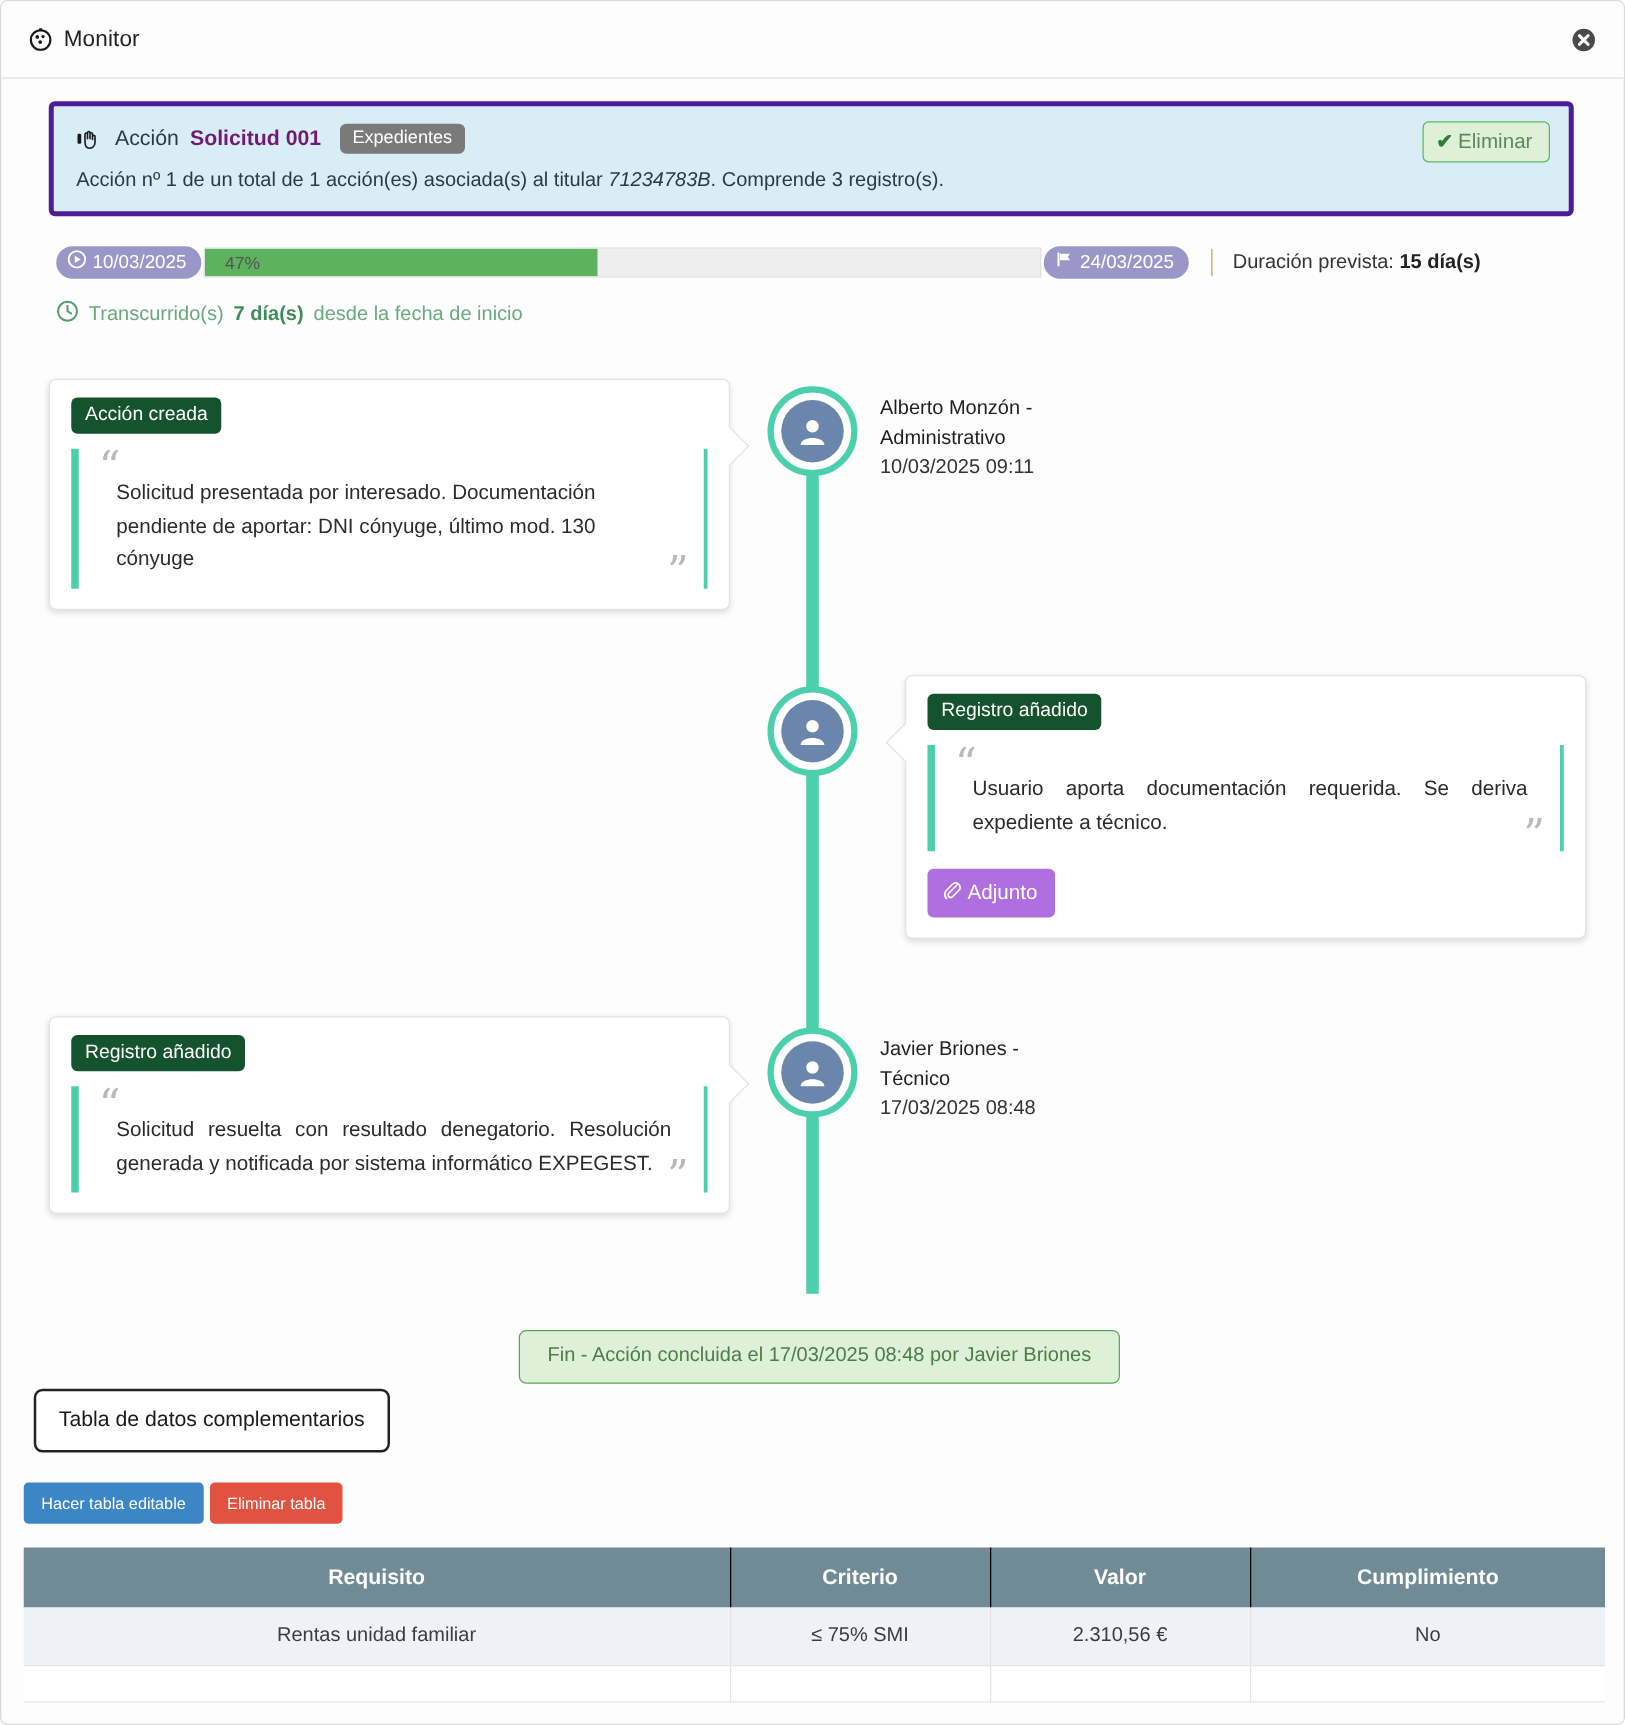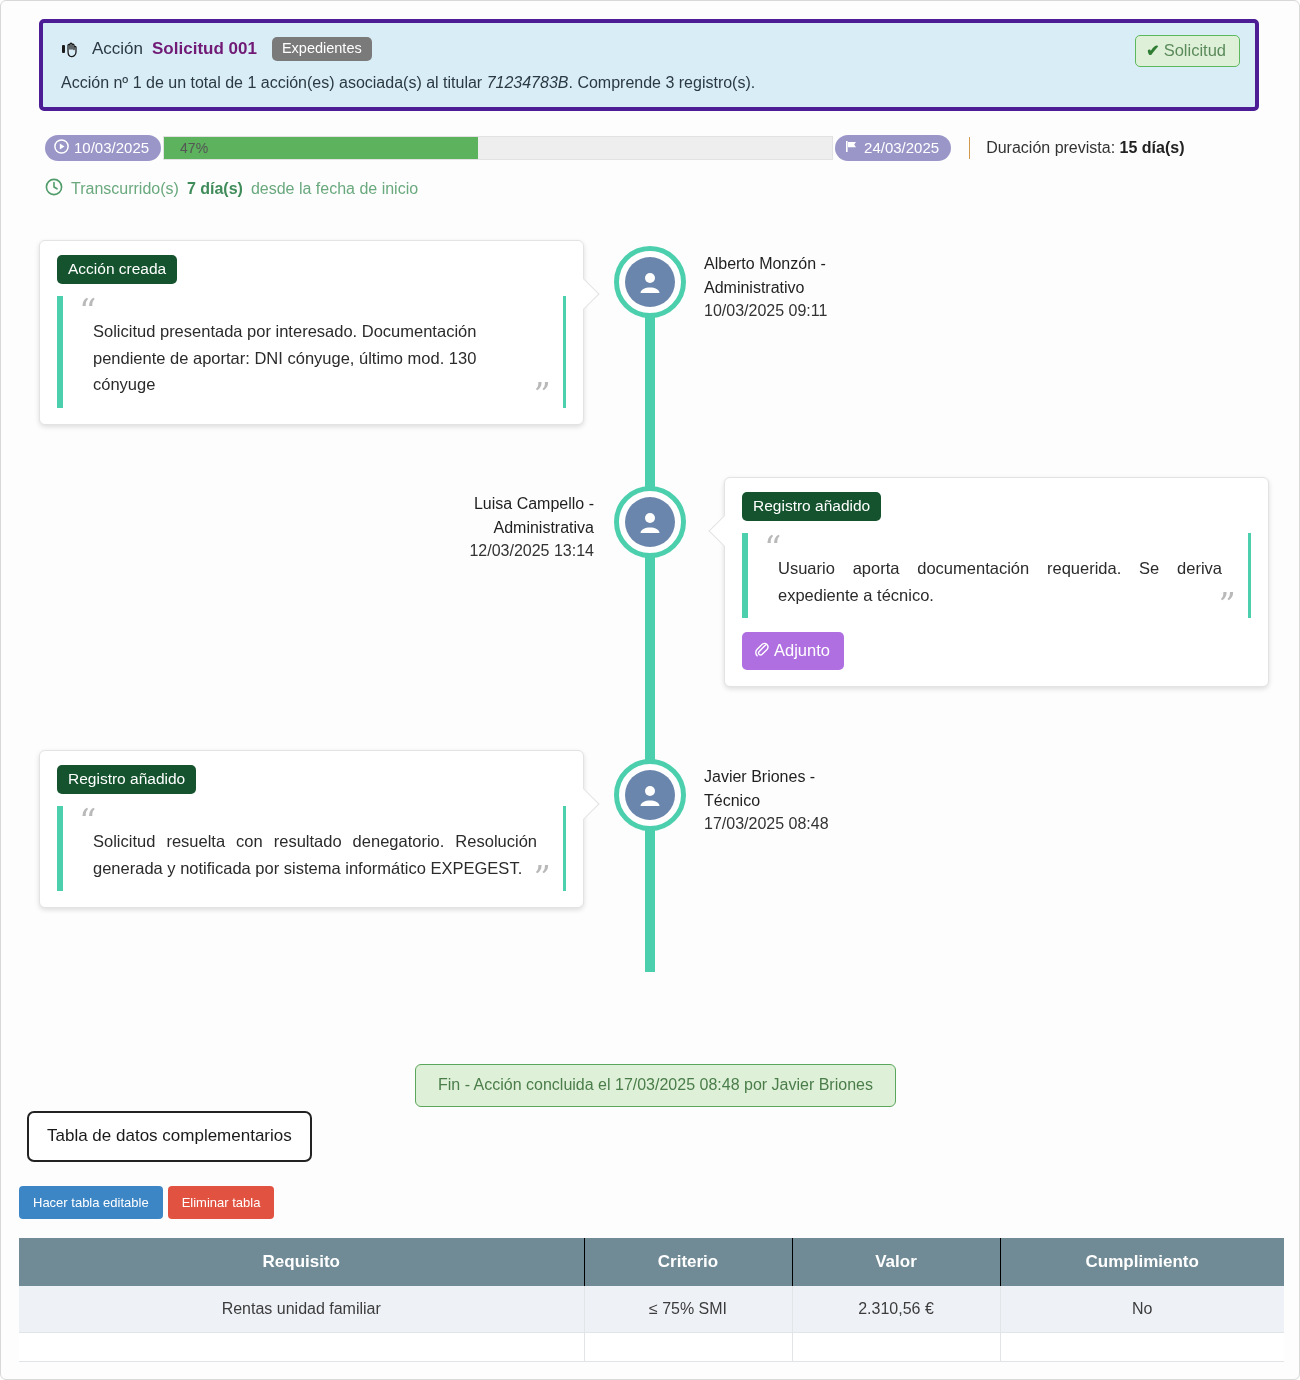--- a/index.html
+++ b/index.html
@@ -323,39 +323,59 @@
   }
   .data-table td:last-child { border-right: none; }
   .data-table tbody tr:nth-child(odd) td  { background: #eef2f7; }
   .data-table tbody tr:nth-child(even) td { background: #ffffff; }
 </style>
 </head>
 <body>
 
 <div class="page">
 
+  <div class="window-header">
+    <div class="window-title-wrap">
+      <span class="monitor-icon">
+        <svg width="19" height="19" viewBox="0 0 19 19">
+          <circle cx="9.5" cy="10" r="7.8" fill="none" stroke="#1a1a1a" stroke-width="1.7"></circle>
+          <circle cx="6.8" cy="7.5" r="1.5" fill="#1a1a1a"></circle>
+          <circle cx="11.4" cy="7.2" r="1.3" fill="#1a1a1a"></circle>
+          <circle cx="9.2" cy="11.6" r="1.5" fill="#1a1a1a"></circle>
+          <rect x="8.2" y="0.6" width="2.6" height="2.4" rx="0.6" fill="#1a1a1a"></rect>
+        </svg>
+      </span>
+      <span class="window-title">Monitor</span>
+    </div>
+    <span class="close-icon">
+      <svg width="20" height="20" viewBox="0 0 20 20">
+        <circle cx="10" cy="10" r="9" fill="#4a4a4a"></circle>
+        <path d="M6.5 6.5 L13.5 13.5 M13.5 6.5 L6.5 13.5" stroke="#ffffff" stroke-width="2.4" stroke-linecap="round"></path>
+      </svg>
+    </span>
+  </div>
 
   <div class="info-banner">
     <div class="banner-line1">
       <span class="hand-icon">
         <svg width="22" height="18" viewBox="0 0 22 18">
           <rect x="1" y="5" width="3" height="8" rx="1" fill="#1a1a1a"></rect>
           <path d="M7 11 L7 5.5 C7 4 9 4 9 5.5 L9 9 L9 4.3 C9 2.8 11 2.8 11 4.3 L11 9 L11 5.2 C11 3.8 13 3.8 13 5.2 L13 9.5 L13 7.2 C13 6 15 6 15 7.2 L15 12 C15 15 12.5 16.6 10.5 16.6 C8 16.6 7 14.6 7 11 Z" fill="none" stroke="#1a1a1a" stroke-width="1.3" stroke-linejoin="round"></path>
         </svg>
       </span>
       <span class="accion-word">Acción</span>
       <span class="accion-name">Solicitud 001</span>
       <span class="tag-expedientes">Expedientes</span>
     </div>
     <div class="banner-line2">
       <span>Acción nº 1 de un total de 1 acción(es) asociada(s) al titular </span><span class="nif">71234783B</span><span>. Comprende 3 registro(s).</span>
     </div>
     <div class="badge-concluida">
       <span class="check-mark">✔</span>
-      <span>Solicitud</span>
+      <span>Eliminar</span>
     </div>
   </div>
 
   <div class="progress-row">
     <span class="date-pill">
       <span>
         <svg width="15" height="15" viewBox="0 0 15 15">
           <circle cx="7.5" cy="7.5" r="6.6" fill="none" stroke="#ffffff" stroke-width="1.5"></circle>
           <path d="M5.8 4.6 L10.5 7.5 L5.8 10.4 Z" fill="#ffffff"></path>
         </svg>
@@ -440,25 +460,20 @@
         <span>Adjunto</span>
       </span>
     </div>
     <div class="node" style="top:264px;">
       <span class="node-inner">
         <svg width="28" height="28" viewBox="0 0 28 28">
           <circle cx="14" cy="10" r="5" fill="#ffffff"></circle>
           <path d="M4.5 25 C4.5 17.5 23.5 17.5 23.5 25 Z" fill="#ffffff"></path>
         </svg>
       </span>
-    </div>
-    <div class="meta left" style="top:270px;">
-      <div>Luisa Campello -</div>
-      <div>Administrativa</div>
-      <div class="when">12/03/2025 13:14</div>
     </div>
 
     <div class="card left-card" style="left:38px; top:528px; width:545px;">
       <span class="beak"></span>
       <span class="chip">Registro añadido</span>
       <div class="quote-block">
         <span class="q-open">“</span>
         <div class="quote-text justify">Solicitud resuelta con resultado denegatorio. Resolución generada y notificada por sistema informático EXPEGEST.</div>
         <span class="q-close">”</span>
       </div>

